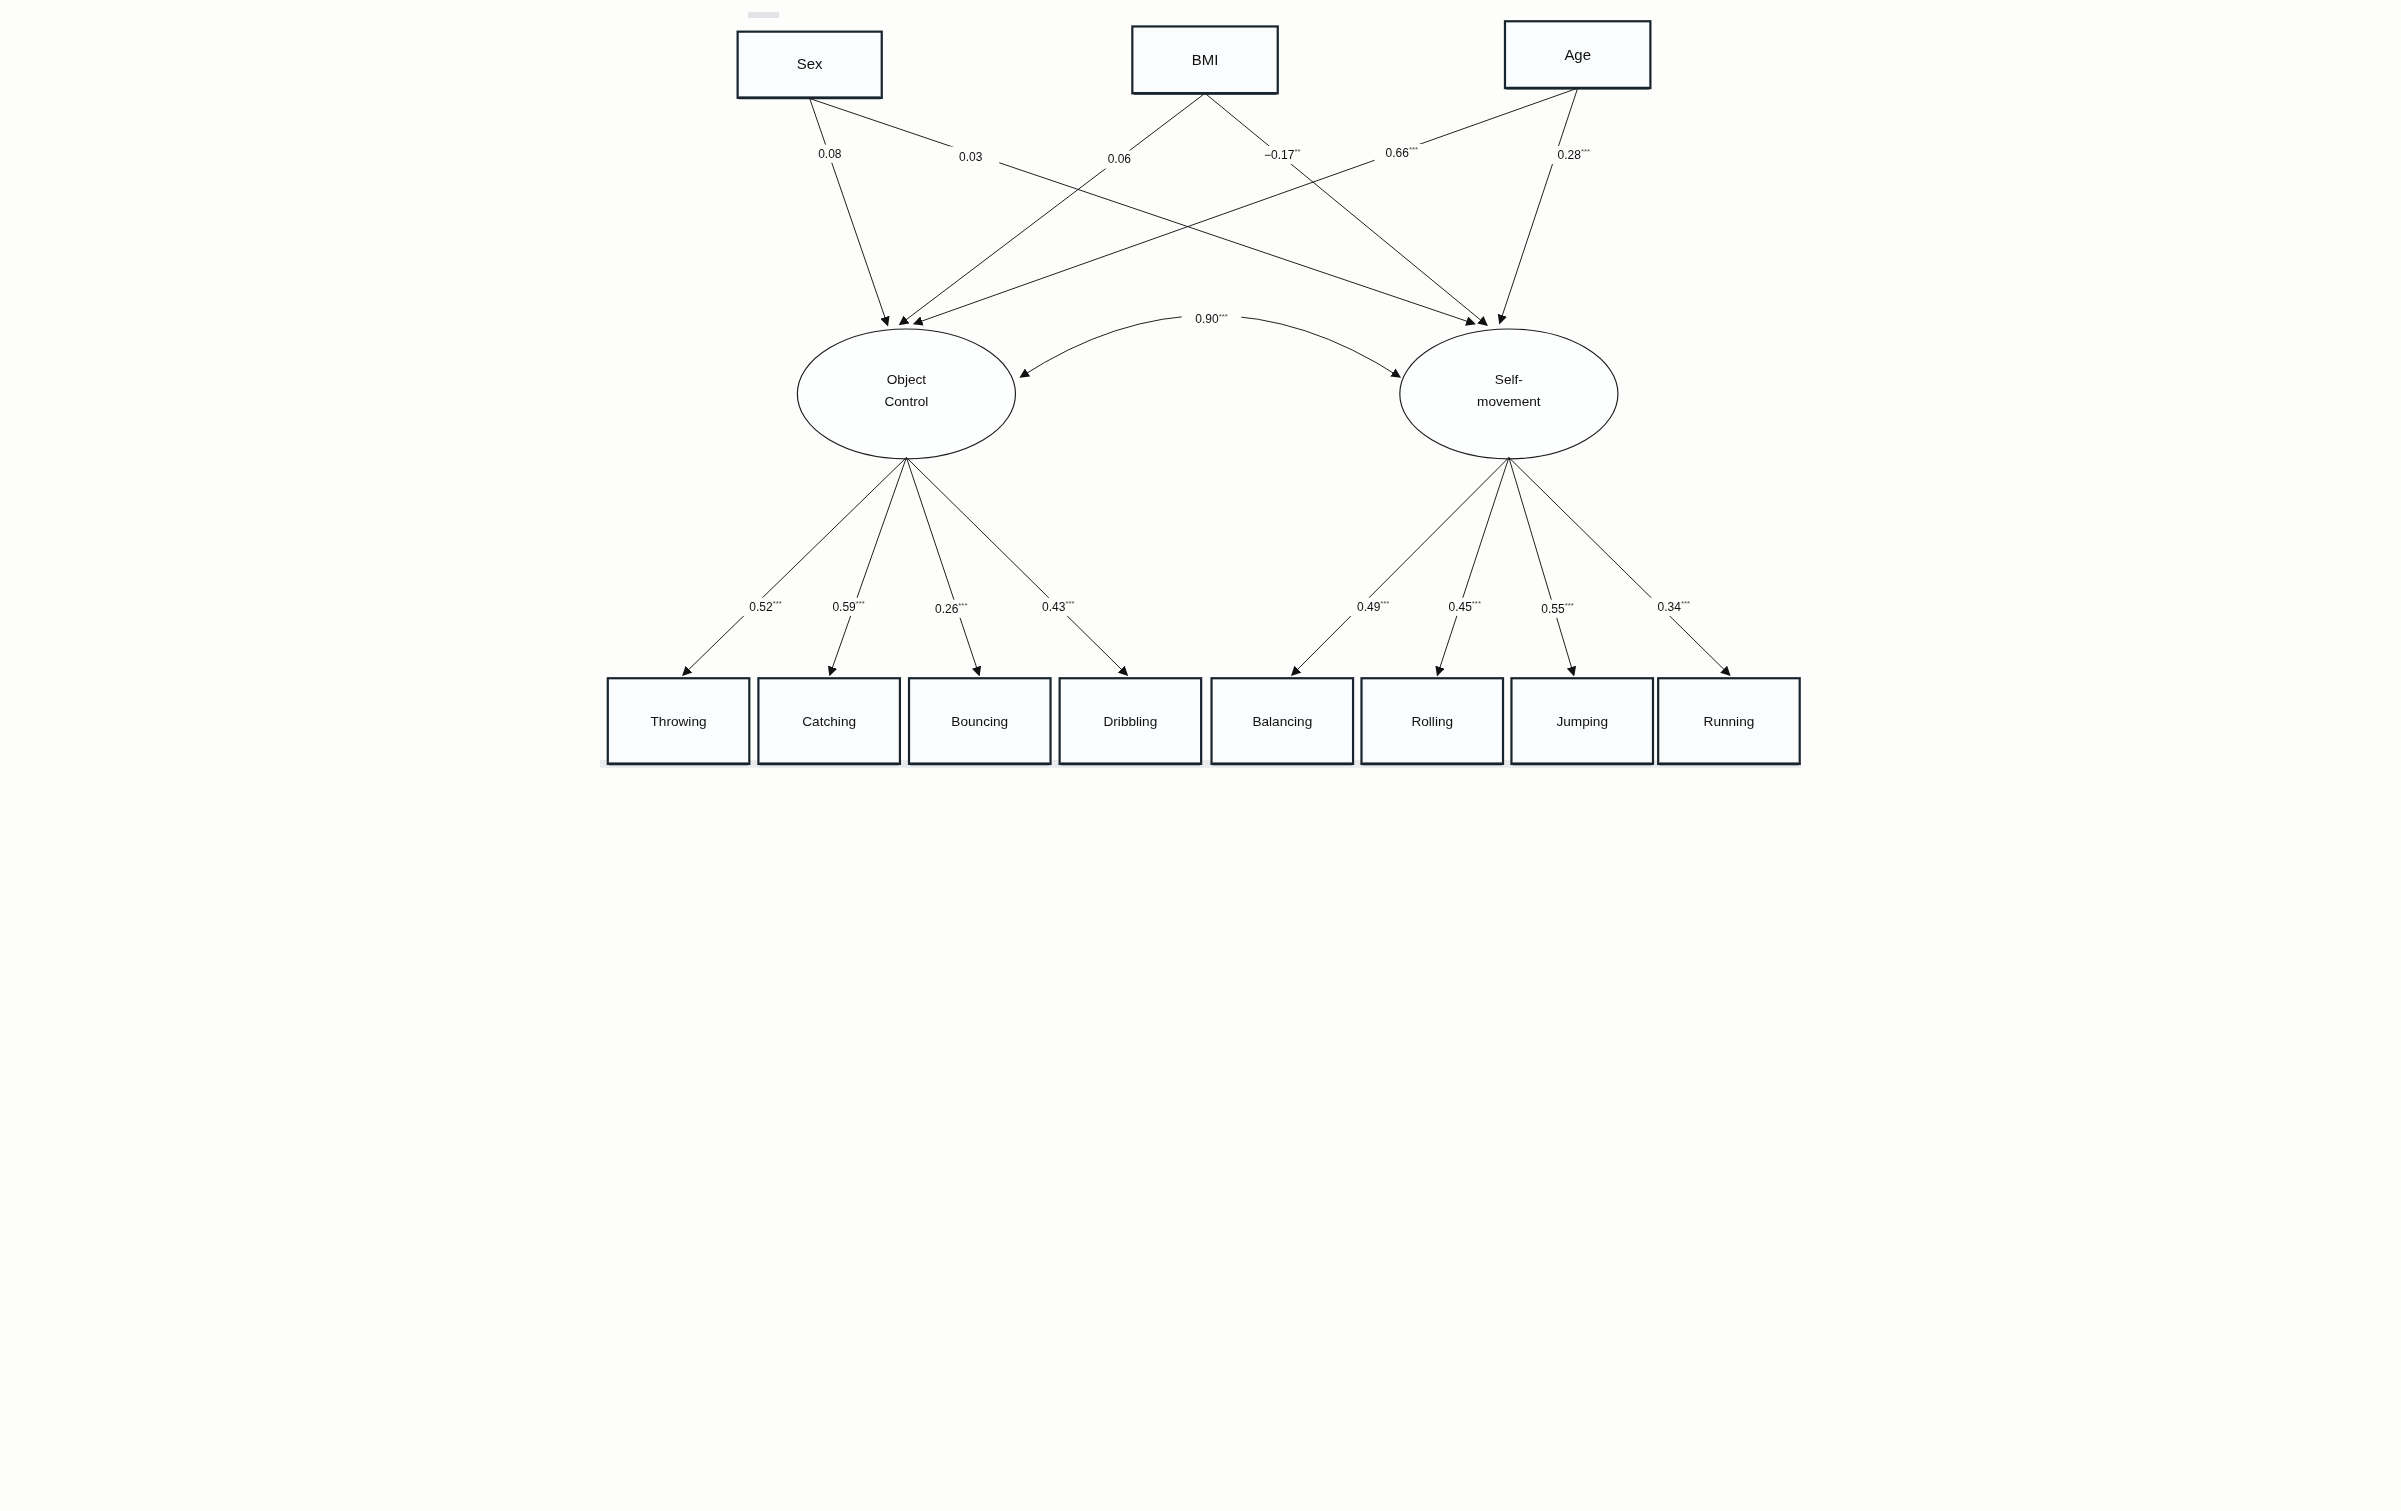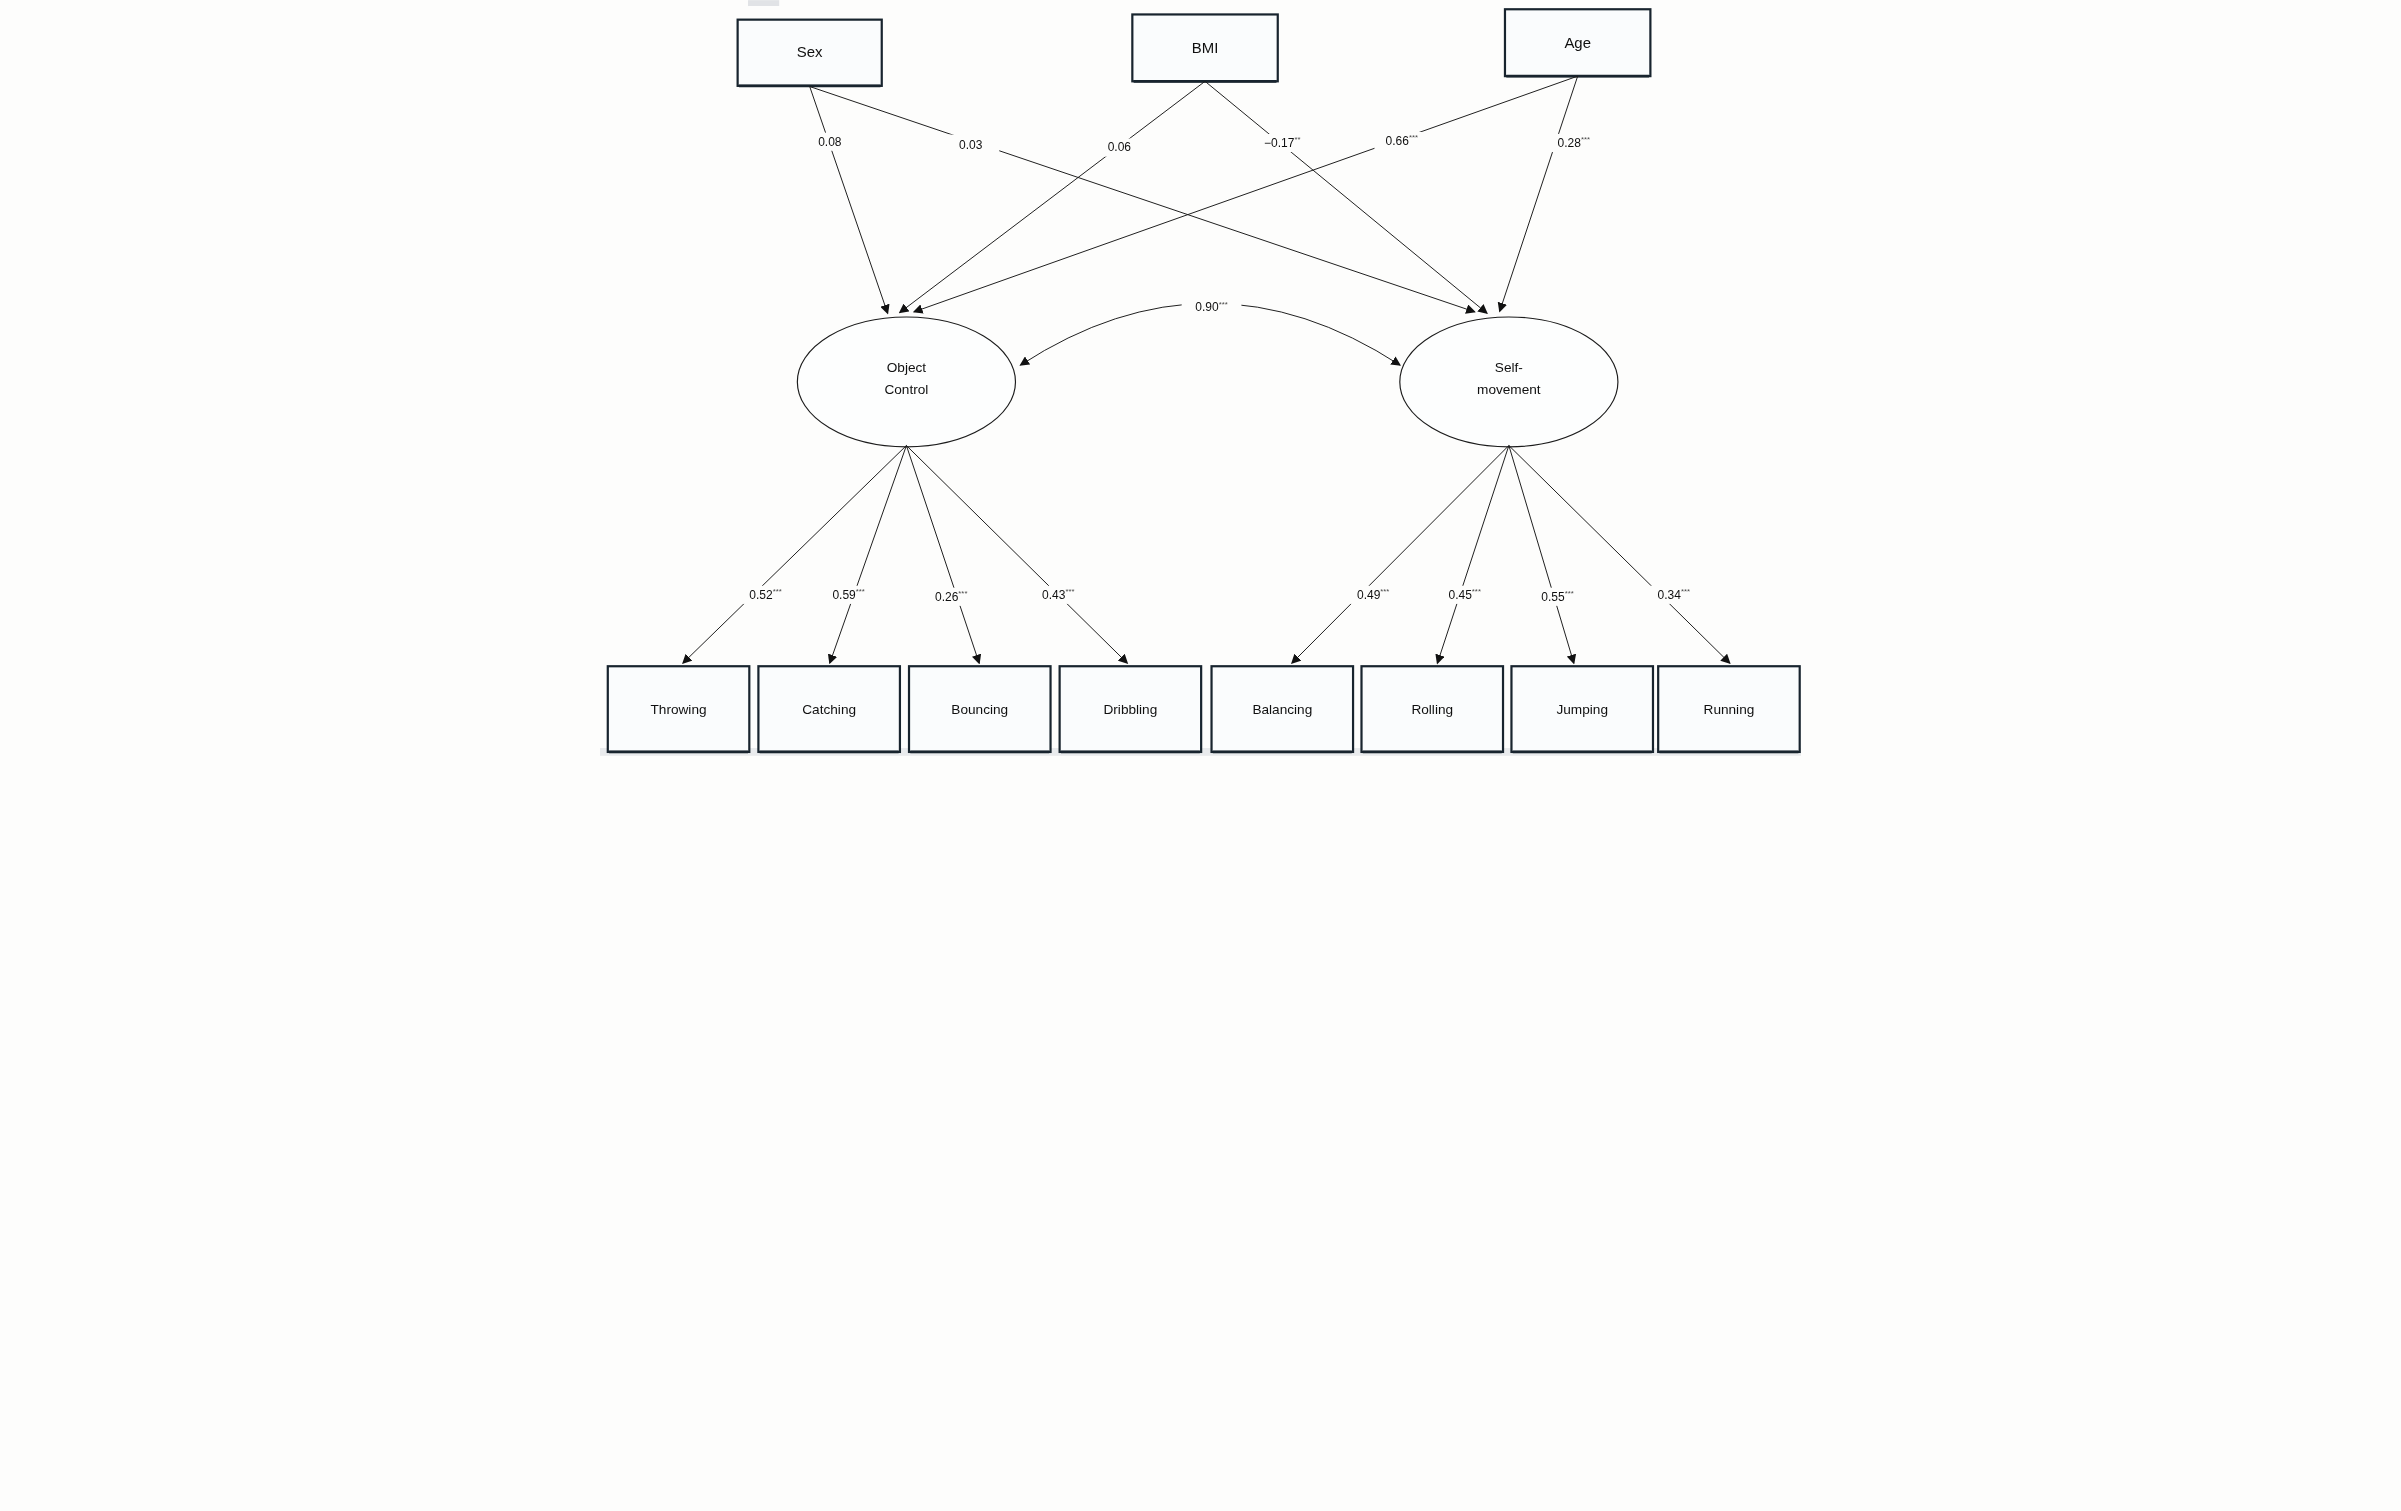--- a/index.html
+++ b/index.html
@@ -2,21 +2,21 @@
 <html style="font-size:10.4px"><head>
 <meta charset="utf-8">
 <style>
   html, body {
     margin: 0;
     padding: 0;
     background: #fdfdfc;
   }
   .figure-wrap {
     width: 1201px;
-    margin: 0 auto;
+    margin: 12px auto;
   }
   svg {
     display: block;
   }
   svg text {
     font-family: "Liberation Sans", "DejaVu Sans", sans-serif;
     fill: #101010;
   }
   .exo-label   { font-size: 23px; }
   .latent-label{ font-size: 21px; }

